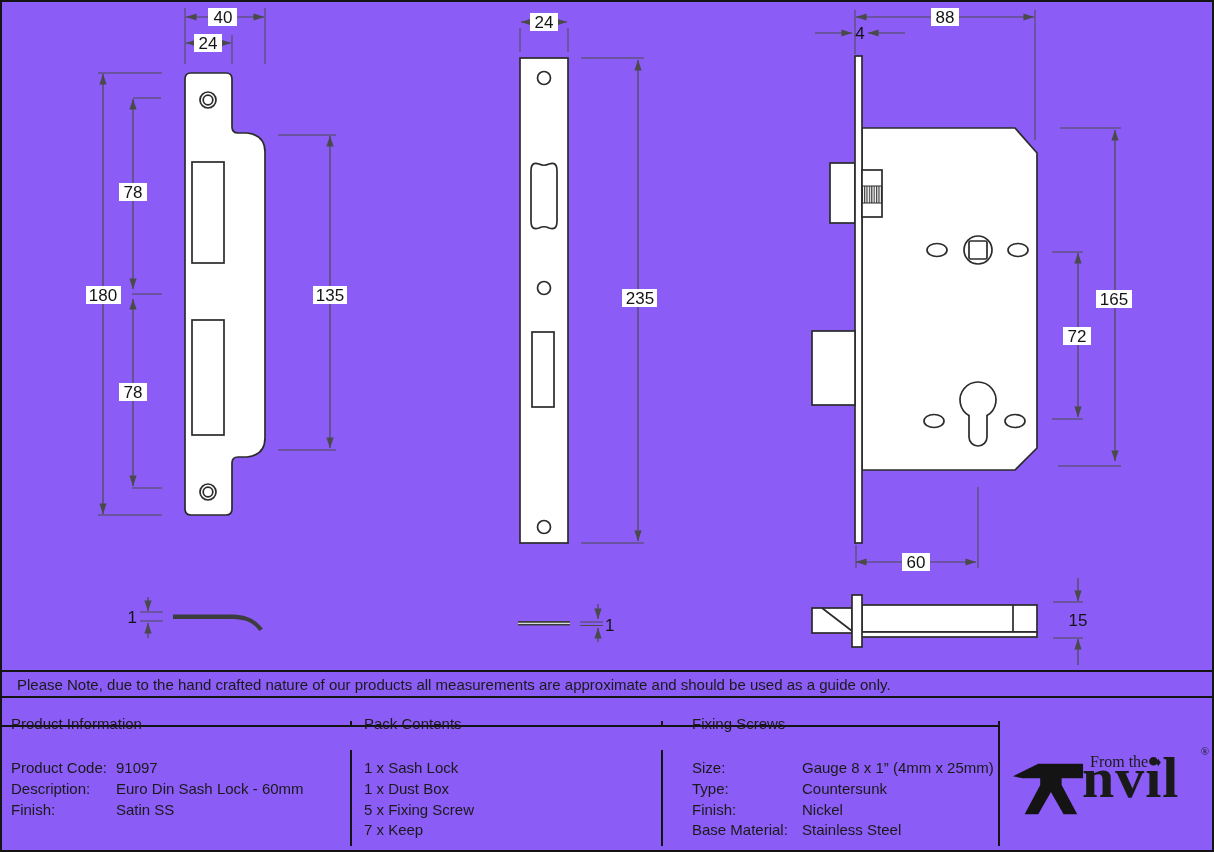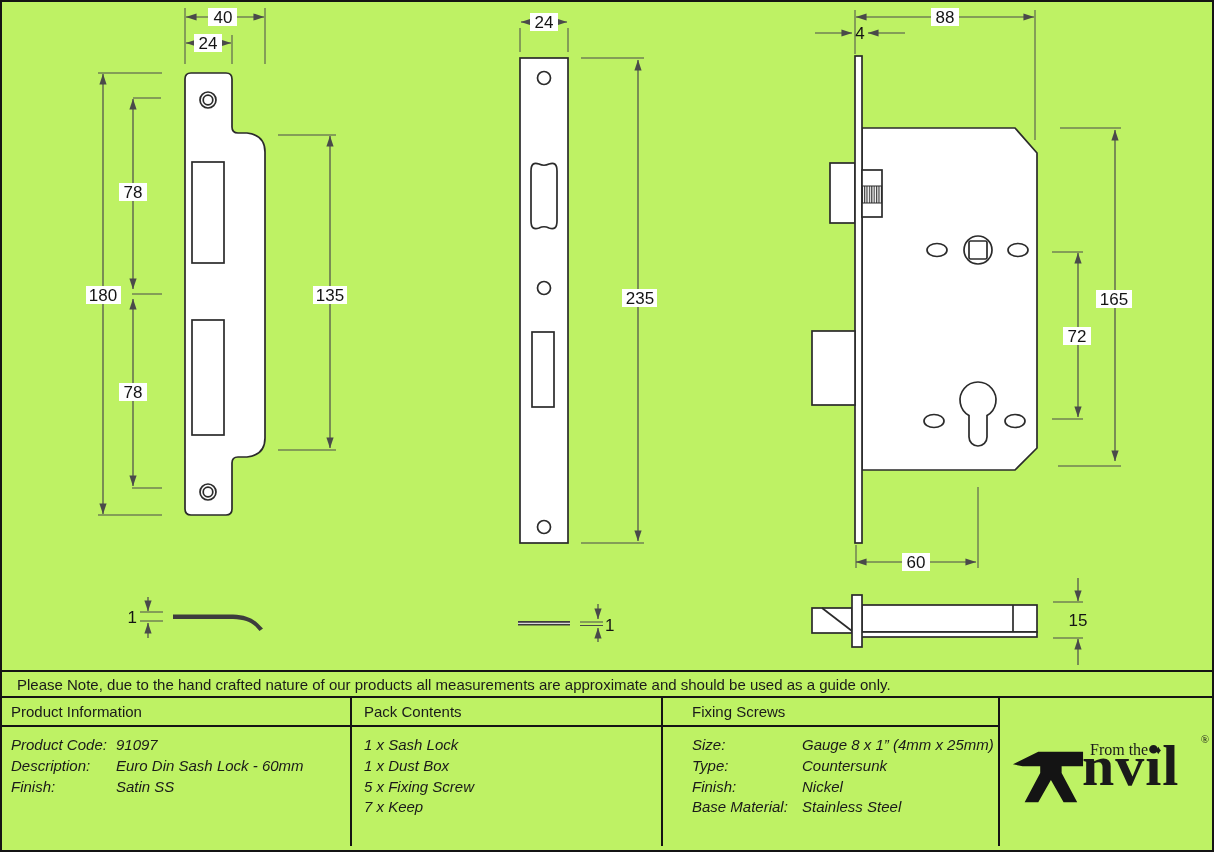--- a/index.html
+++ b/index.html
@@ -1,18 +1,18 @@
 <!DOCTYPE html>
 <html><head>
 <meta charset="utf-8">
 <style>
   html,body{margin:0;padding:0;background:#fff;}
   .page{
     position:relative; width:1214px; height:852px; box-sizing:border-box;
-    border:2px solid #141414; background:#bef264;
+    border:2px solid #141414; background:#8b5cf6;
     font-family:"Liberation Sans",sans-serif; color:#1a1a1a; overflow:hidden;
   }
   .drawing-area{display:block; width:1210px; height:668px;}
   svg text{font-family:"Liberation Sans",sans-serif;}
   .obj{fill:none;stroke:#2b2b2b;stroke-width:1.7;}
   .objw{fill:#ffffff;stroke:#2b2b2b;stroke-width:1.7;}
   .ext{stroke:#4a4a4a;stroke-width:1;fill:none;}
   .dim{stroke:#4a4a4a;stroke-width:1.2;fill:none;}
   .lbg{fill:#ffffff;}
   .dlab{font-size:17px;fill:#141414;text-anchor:middle;}
@@ -21,24 +21,24 @@
 
   .note-bar{
     box-sizing:border-box; height:28px; border-top:2px solid #141414; border-bottom:2px solid #141414;
     display:flex; align-items:center; padding-left:15px; font-size:15px;
   }
   .info-table{
     box-sizing:border-box; height:148px; display:grid;
     grid-template-columns:348px 311px 337px 1fr;
     grid-template-rows:29px 1fr;
   }
-  .cell{box-sizing:border-box; font-size:15px;}
+  .cell{box-sizing:border-box; font-size:15px;margin-top:23px;}
   .bl{border-left:2px solid #141414;padding-left:8px;}
   .hdr{border-bottom:2px solid #141414; display:flex; align-items:center; padding-left:10px;}
-  .body-cell{padding-top:8px; line-height:20.8px;font-style:italic;}
+  .body-cell{padding-top:8px; line-height:20.8px;}
   .pad1{padding-left:9px;} .pad2{padding-left:12px;} .pad3{padding-left:29px;}
   .kv{display:flex;}
   .kv-label{flex:0 0 105px;}
   .fs .kv-label{flex:0 0 110px;}
   .logo-cell{grid-column:4; grid-row:1 / 3; display:flex; align-items:center; justify-content:center;}
   .logo{position:relative; width:198px; height:74px;}
   .anvil-mark{position:absolute; left:0; top:12px;}
   .nvil{position:absolute; left:71px; top:-6px; font-family:"Liberation Serif",serif; font-size:58px; font-weight:bold; letter-spacing:1px; line-height:74px;}
   .from-the{position:absolute; left:79px; top:6px; font-family:"Liberation Serif",serif; font-size:16px; white-space:nowrap;}
   .diamond{font-size:12px; margin-left:7px; vertical-align:1px;}

